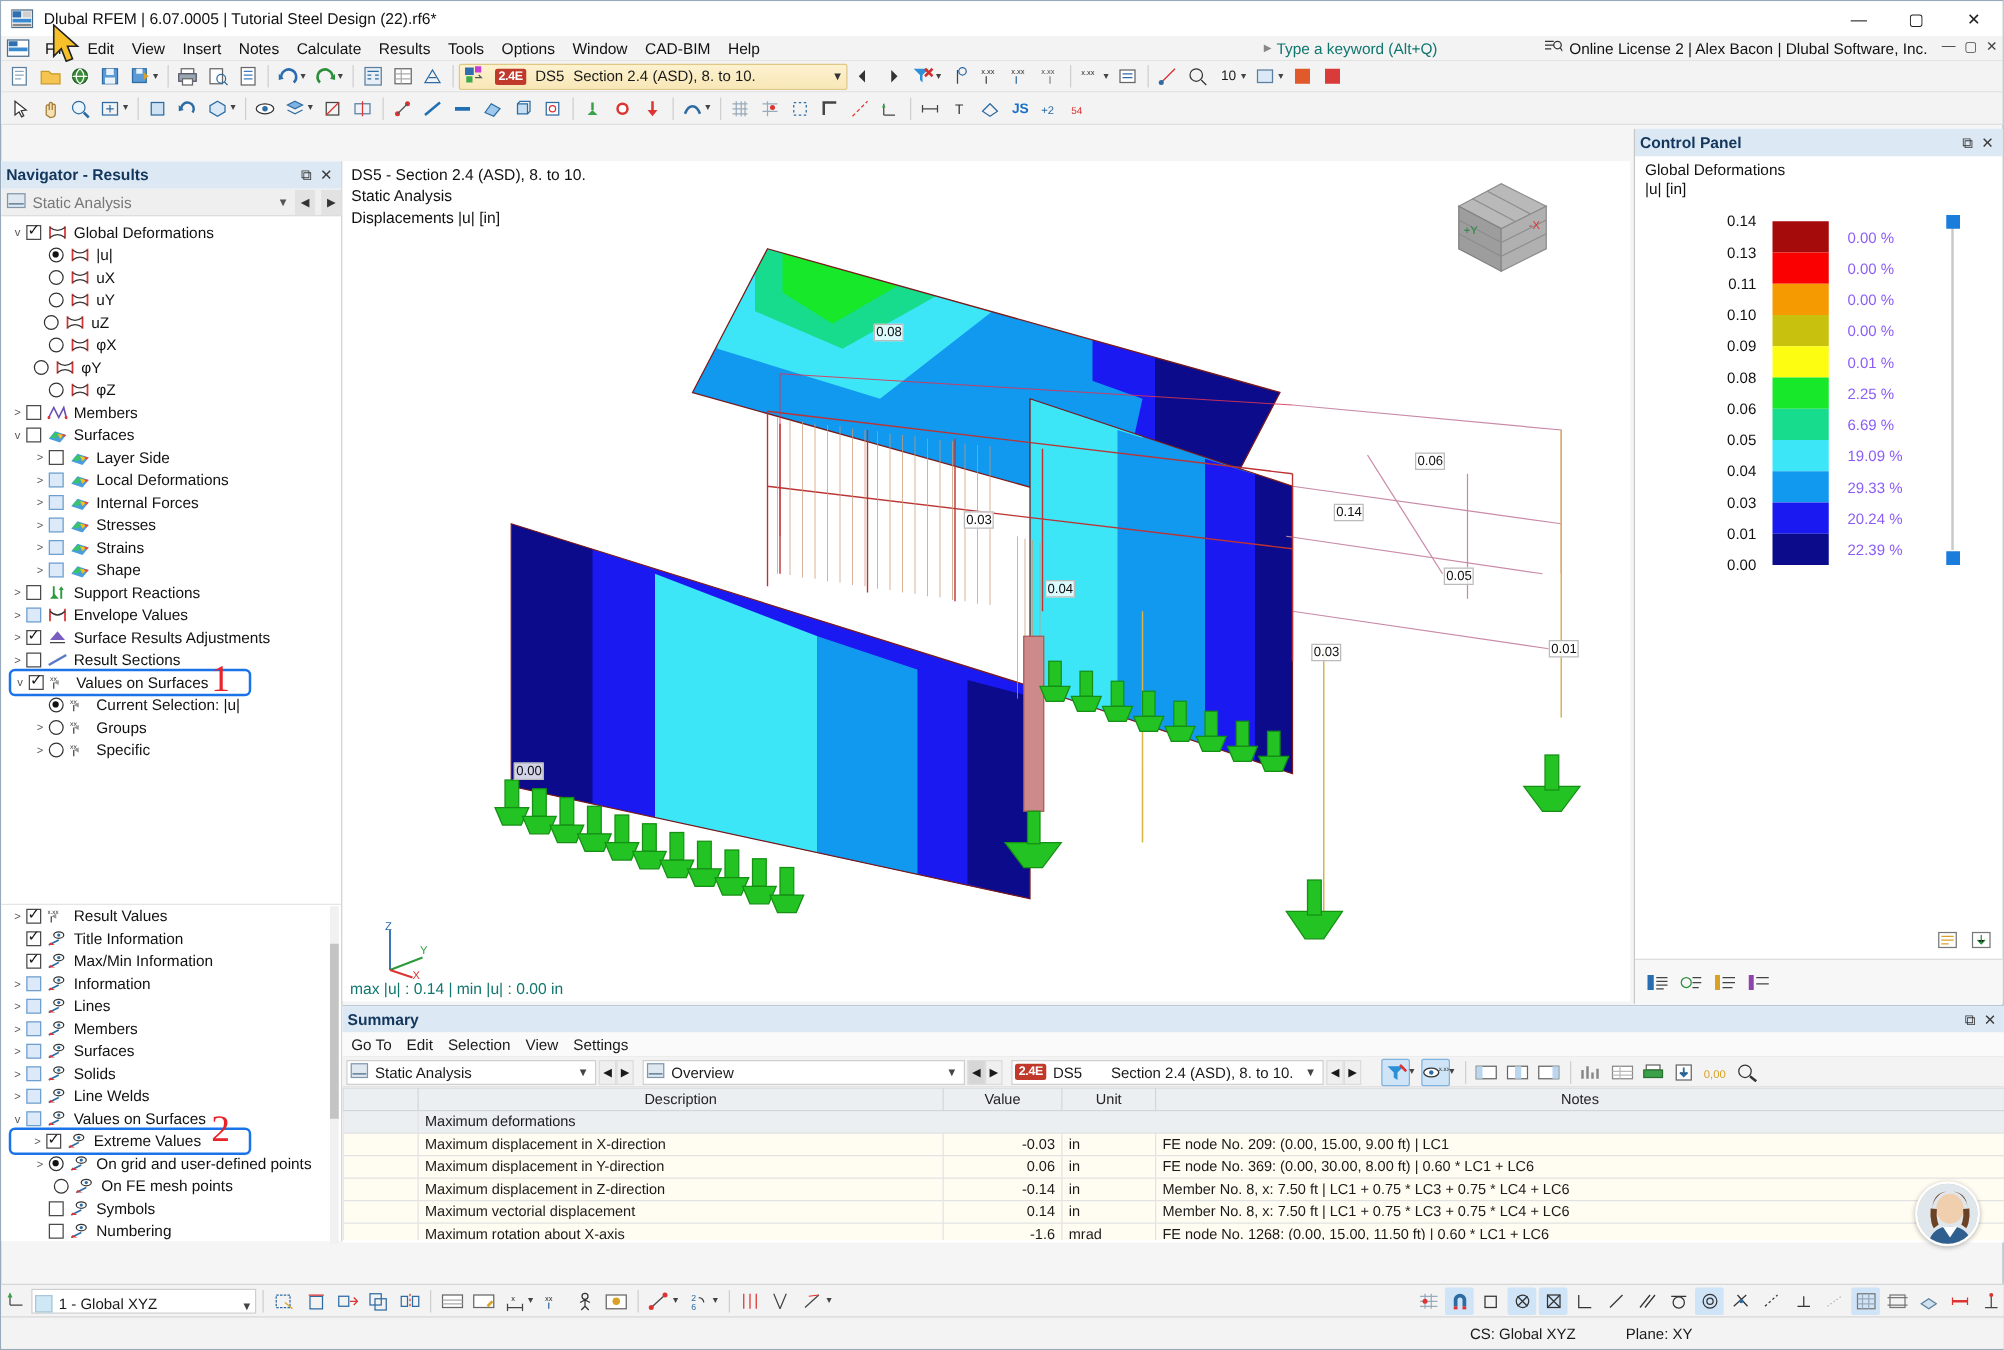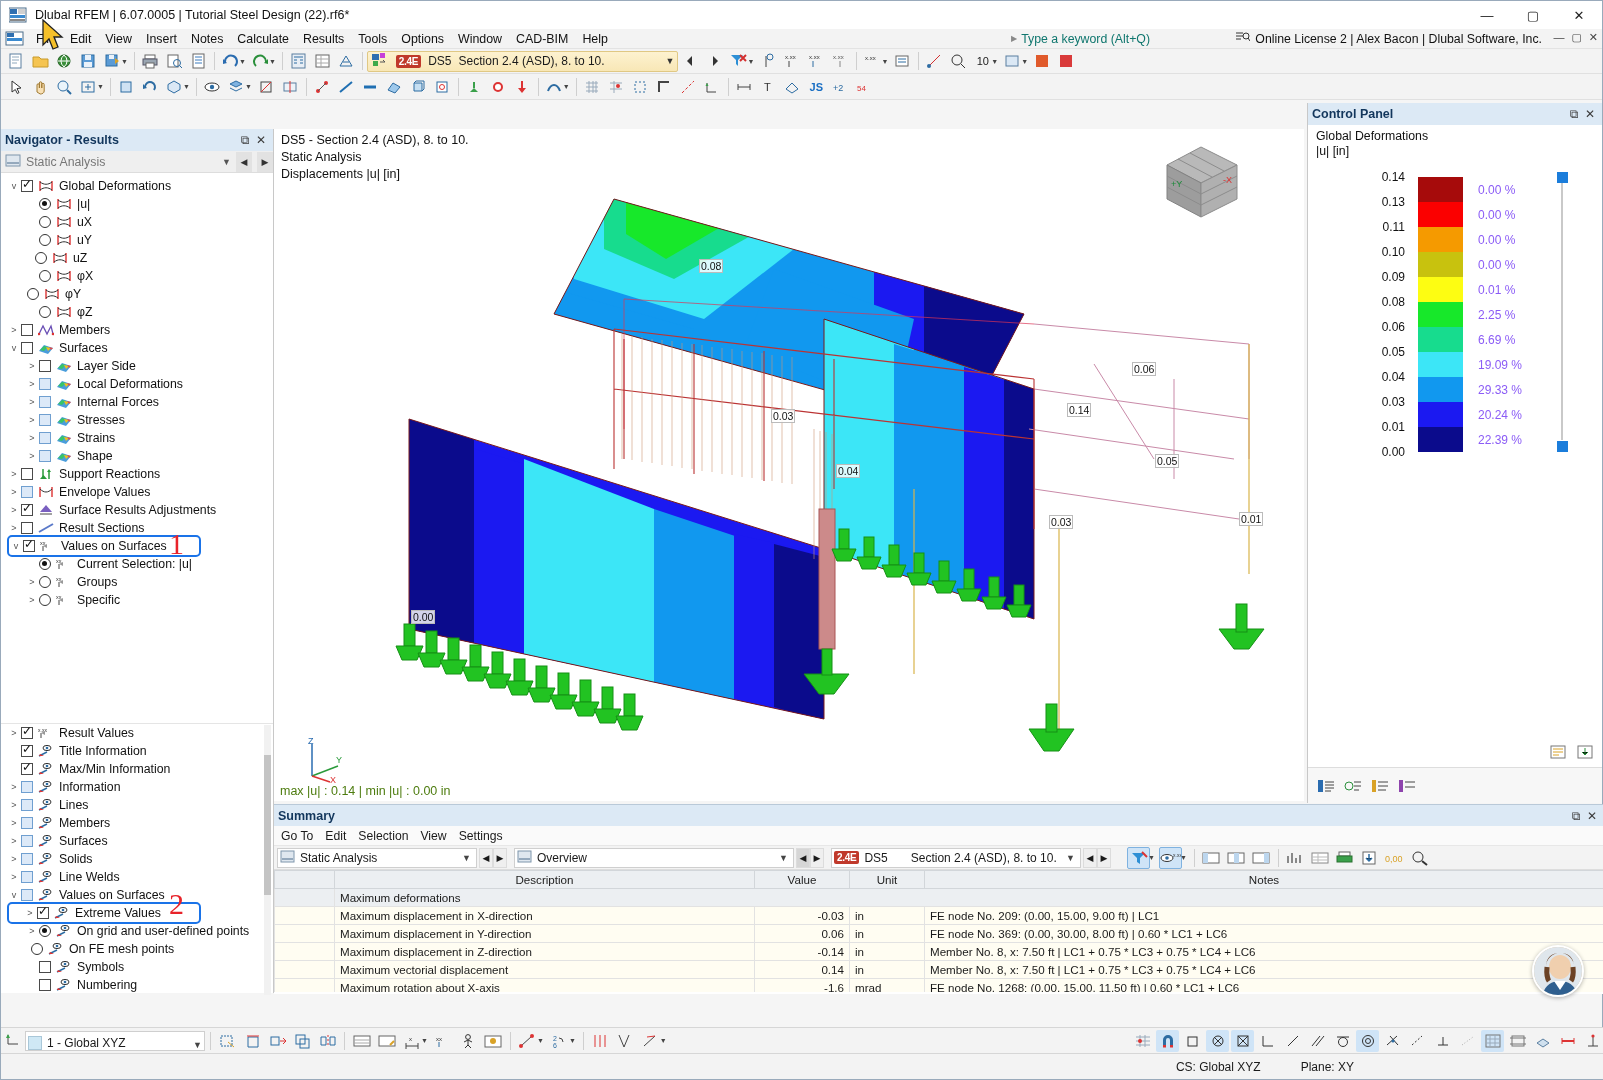--- a/index.html
+++ b/index.html
@@ -61,21 +61,21 @@
   .rb { width:12px; height:12px; border:1.4px solid #333; border-radius:50%; margin-right:5px; flex:none; position:relative; background:#fff;}
   .rb.on::after { content:""; position:absolute; left:2.2px; top:2.2px; width:5px; height:5px; background:#111; border-radius:50%; }
   .ico { width:16px; height:14px; margin-right:5px; flex:none; }
   .tlabel { color:#111; }
   .hi-box { outline:2.5px solid #1a73e8; border-radius:3px; }
   .marknum { position:absolute; font-size:30px; color:#e8232a; font-family:"Liberation Serif", serif; font-weight:400; }
 
   
   .vp { position:absolute; left:273px; top:128px; width:1030px; height:672px; background:#fff; overflow:hidden; }
   .vp-txt { position:absolute; left:7px; top:3px; font-size:12.5px; line-height:17px; color:#111; }
-  .vp-max { position:absolute; left:6px; bottom:3px; font-size:12.5px; color:#4d7c0f;}
+  .vp-max { position:absolute; left:6px; bottom:3px; font-size:12.5px; color:#0f766e;}
   .cube { position:absolute; right:55px; top:12px; width:96px; height:82px; }
   .axis { position:absolute; left:30px; bottom:20px; width:40px; height:45px; }
   .vlabel { position:absolute; font-size:10.5px; color:#111; background:rgba(255,255,255,.82); padding:0 1px; border:1px solid #bbb; }
 
   
   .cp { position:absolute; left:1306px; top:102px; width:295px; height:700px; background:#fff; border-left:1px solid #c8c8c8; }
   .cp-head { height:22px; background:#dce9f5; display:flex; align-items:center; padding:0 4px; }
   .cp-title { font-weight:bold; font-size:12.5px; color:#12365c; flex:1; }
   .cp-sub { padding:4px 6px 2px 8px; font-size:12.3px; line-height:15px; color:#111; }
   .legend { position:relative; margin-top:10px; height:290px; }
@@ -956,21 +956,21 @@
           <span class="exp">&gt;</span>
           <span class="rb on"></span>
           <span class="ico"><svg width="16" height="14" viewBox="0 0 16 14">
               <ellipse cx="9" cy="4" rx="4" ry="2.6" fill="#fff" stroke="#333"></ellipse>
               <circle cx="9" cy="4" r="1.3" fill="#2d6ca2"></circle>
               <path d="M1 12l8-4" stroke="#2d6ca2" stroke-width="1.4"></path>
               <path d="M1 12l5 0 -4 -2z" fill="#d33"></path>
             </svg></span>
           <span class="tlabel">On grid and user-defined points</span>
         </div>
-        <div class="tn" style="padding-left: 16px;">
+        <div class="tn" style="padding-left: 28px;">
           <span class="exp"></span>
           <span class="rb"></span>
           <span class="ico"><svg width="16" height="14" viewBox="0 0 16 14">
               <ellipse cx="9" cy="4" rx="4" ry="2.6" fill="#fff" stroke="#333"></ellipse>
               <circle cx="9" cy="4" r="1.3" fill="#2d6ca2"></circle>
               <path d="M1 12l8-4" stroke="#2d6ca2" stroke-width="1.4"></path>
               <path d="M1 12l5 0 -4 -2z" fill="#d33"></path>
             </svg></span>
           <span class="tlabel">On FE mesh points</span>
         </div>
@@ -1333,21 +1333,21 @@
               <rect x="1" y="1" width="13" height="11" fill="#dfe7ef" stroke="#7f96ac"></rect>
               <path d="M2 9h11" stroke="#4a6b8a"></path>
             </svg></span>
         <span class="lab">Static Analysis</span>
         <span class="cv">▼</span>
       </div>
       <div class="nav-arrows">
           <i>◀</i>
           <i>▶</i>
         </div>
-      <div class="sm-cb" style="width:280px; margin-left:5px">
+      <div class="sm-cb" style="width:258px; margin-left:5px">
         <span><svg width="15" height="13">
               <rect x="1" y="1" width="13" height="11" fill="#dfe7ef" stroke="#7f96ac"></rect>
               <path d="M2 9h11" stroke="#4a6b8a"></path>
             </svg></span>
         <span class="lab">Overview</span>
         <span class="cv">▼</span>
       </div>
       <div class="nav-arrows">
           <i style="background:#d6d6d6">◀</i>
           <i>▶</i>

